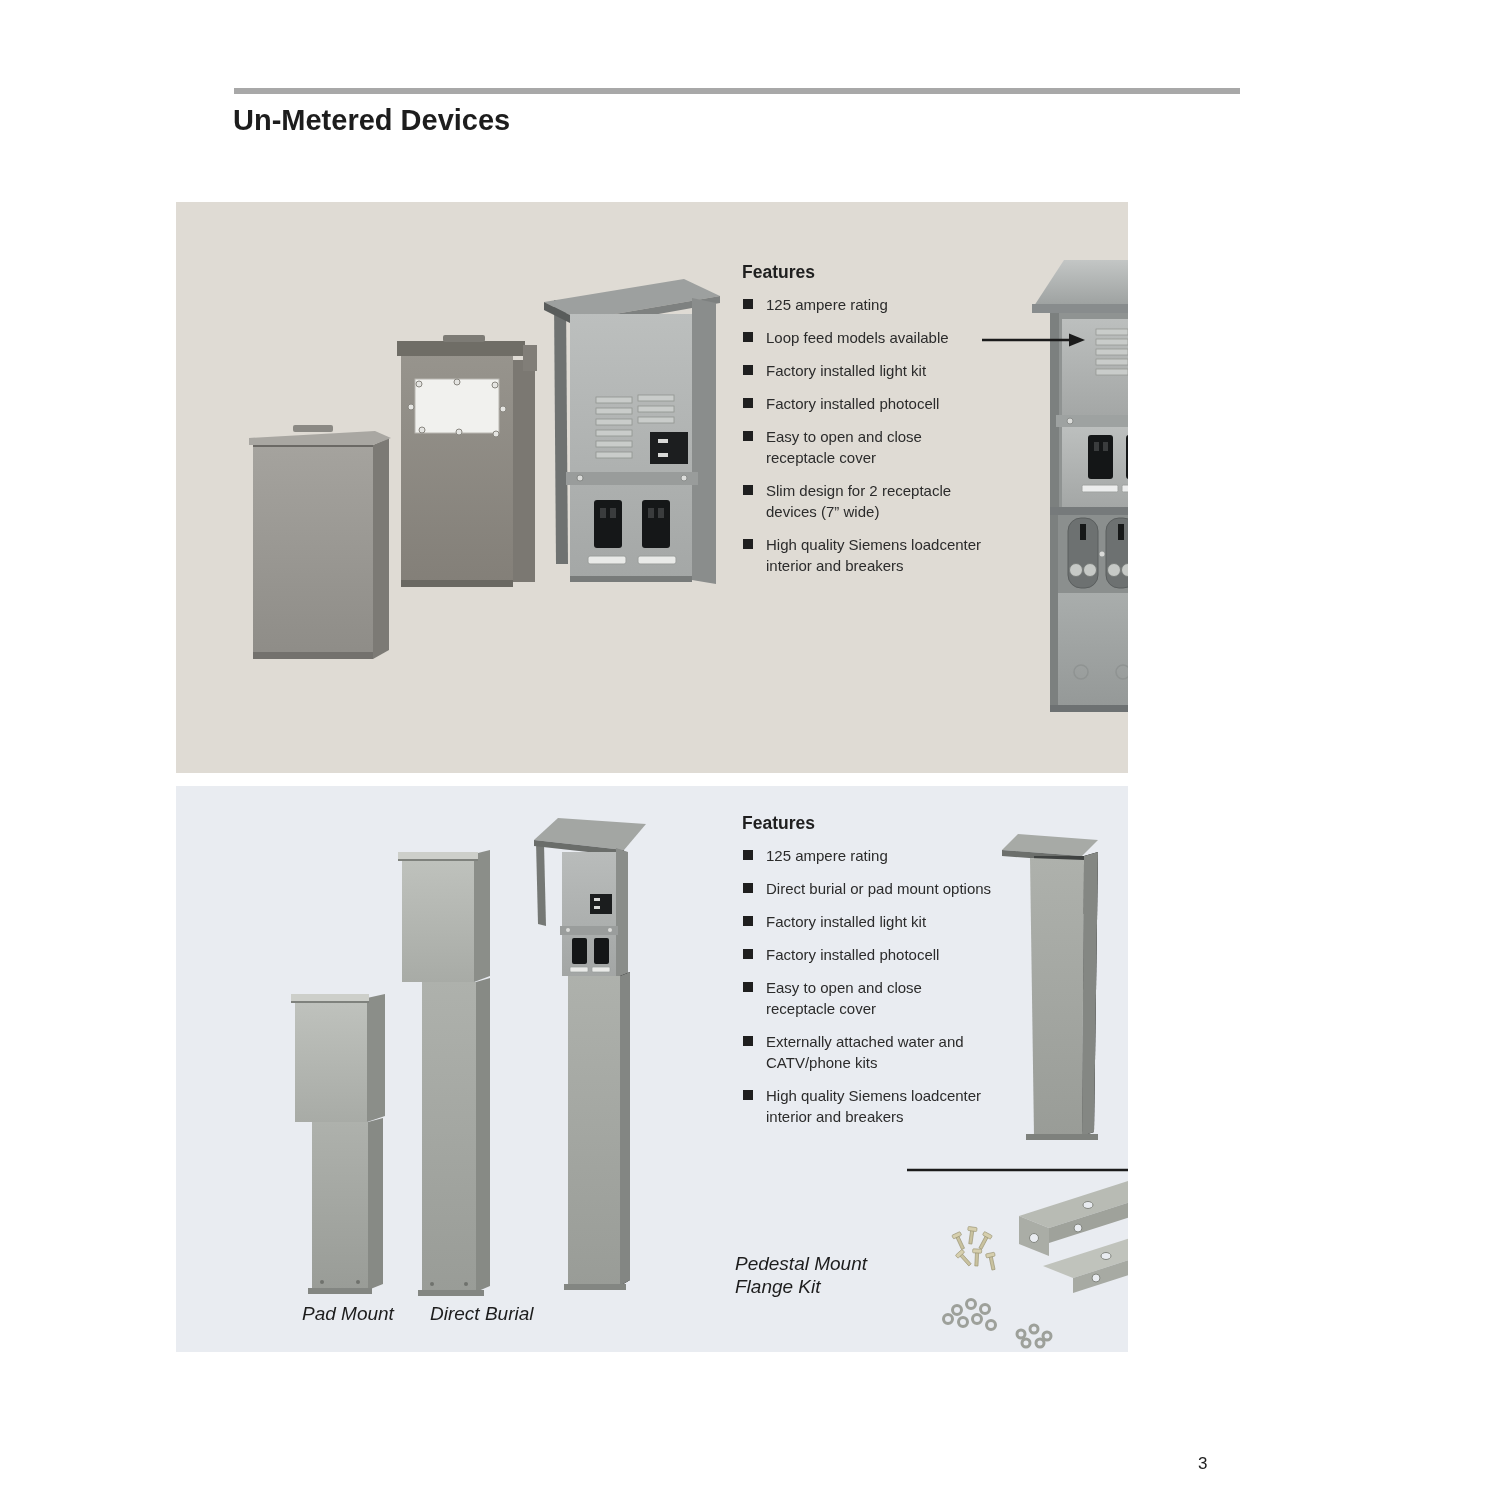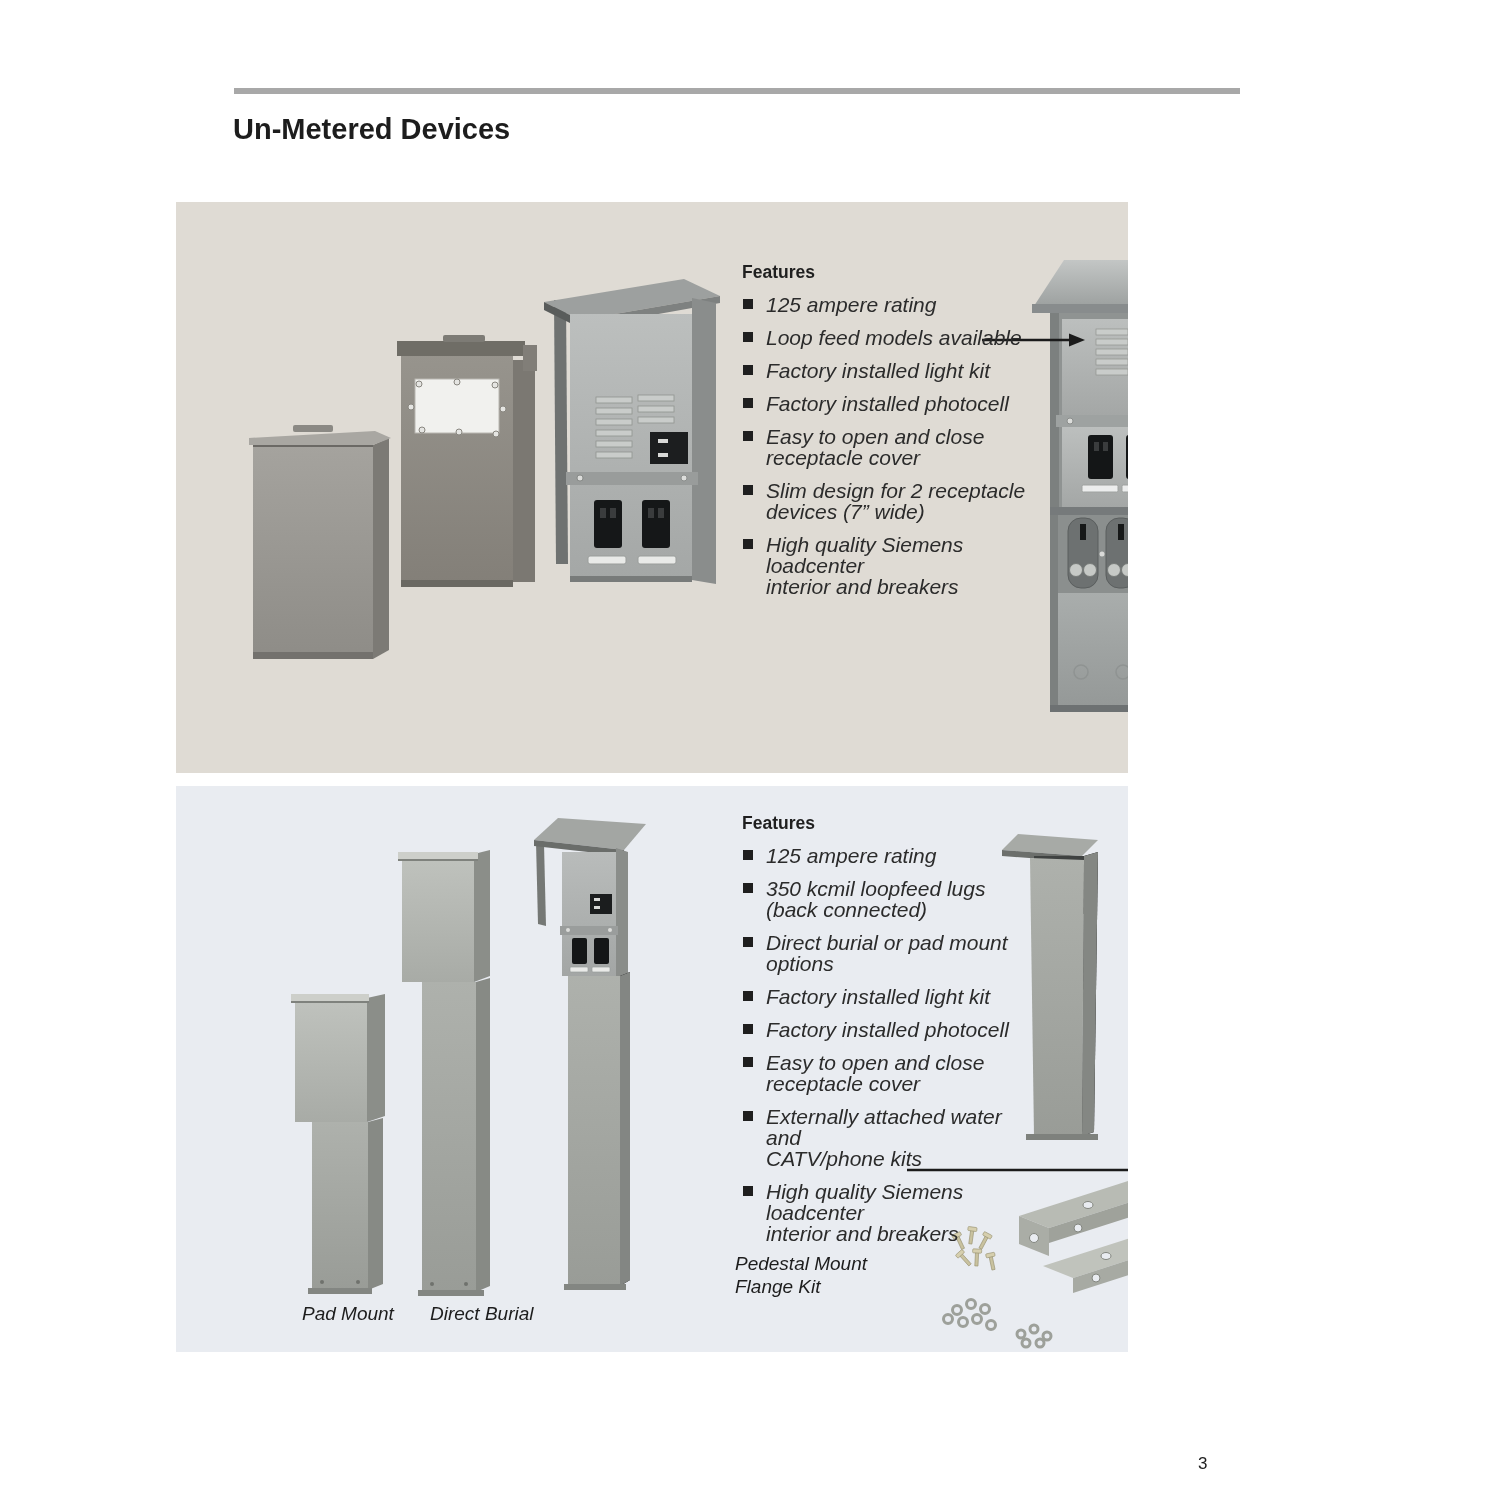--- a/index.html
+++ b/index.html
@@ -1,33 +1,33 @@
 <!DOCTYPE html>
 <html><head>
 <meta charset="utf-8">
 <style>
   html,body{margin:0;padding:0;background:#fff;}
   .page{position:relative;width:1500px;height:1500px;background:#ffffff;
         font-family:"Liberation Sans",sans-serif;color:#2b2b2b;overflow:hidden;}
 
   .title-rule{position:absolute;left:234px;top:88px;width:1006px;height:6px;background:#a8a8a8;}
-  .page-title{position:absolute;left:233px;top:113px;font-size:29px;font-weight:700;color:#1d1d1d;}
+  .page-title{position:absolute;left:233px;top:104px;font-size:29px;font-weight:700;color:#1d1d1d;}
 
   .section{position:absolute;left:176px;width:952px;overflow:hidden;}
   .section-top{top:202px;height:571px;background:#dfdbd4;}
   .section-bottom{top:786px;height:566px;background:#e9ecf1;}
   .section svg{position:absolute;left:0;top:0;}
 
   .features{position:absolute;width:300px;}
   .features-top{left:566px;top:60px;}
   .features-bottom{left:566px;top:27px;}
   .features h3{margin:0;font-size:17.5px;font-weight:700;color:#1f1f1f;line-height:21px;}
   .features ul{list-style:none;margin:11px 0 0 0;padding:0;}
   .features li{position:relative;padding-left:24px;margin:0 0 12px 0;
-               font-size:21px;line-height:21px;color:#2b2b2b;font-style:italic;}
+               font-size:15px;line-height:21px;color:#2b2b2b;}
   .bullet{position:absolute;left:1px;top:5px;width:10px;height:10px;background:#1f1f1f;}
 
   .caption{position:absolute;font-style:italic;font-size:19px;color:#1d1d1d;line-height:23px;text-align:center;}
   .caption-pad{left:126px;top:516px;}
   .caption-db{left:254px;top:516px;}
   .caption-flange{left:559px;top:466px;width:190px;text-align:left;}
 
   .page-number{position:absolute;left:1198px;top:1454px;font-size:17px;color:#1d1d1d;}
 </style>
 </head>
@@ -369,21 +369,20 @@
           <circle cx="850" cy="557" r="4"></circle>
             <circle cx="864" cy="557" r="4"></circle>
         </g>
       </g>
     </svg>
 
     <div class="features features-bottom">
       <h3>Features</h3>
       <ul>
         <li><span class="bullet"></span><span>125 ampere rating</span></li>
-        <li><span class="bullet"></span><span>350 kcmil loopfeed lugs</span><br><span>(back connected)</span></li>
         <li><span class="bullet"></span><span>Direct burial or pad mount options</span></li>
         <li><span class="bullet"></span><span>Factory installed light kit</span></li>
         <li><span class="bullet"></span><span>Factory installed photocell</span></li>
         <li><span class="bullet"></span><span>Easy to open and close</span><br><span>receptacle cover</span></li>
         <li><span class="bullet"></span><span>Externally attached water and</span><br><span>CATV/phone kits</span></li>
         <li><span class="bullet"></span><span>High quality Siemens loadcenter</span><br><span>interior and breakers</span></li>
       </ul>
     </div>
 
     <div class="caption caption-pad">Pad Mount</div>

